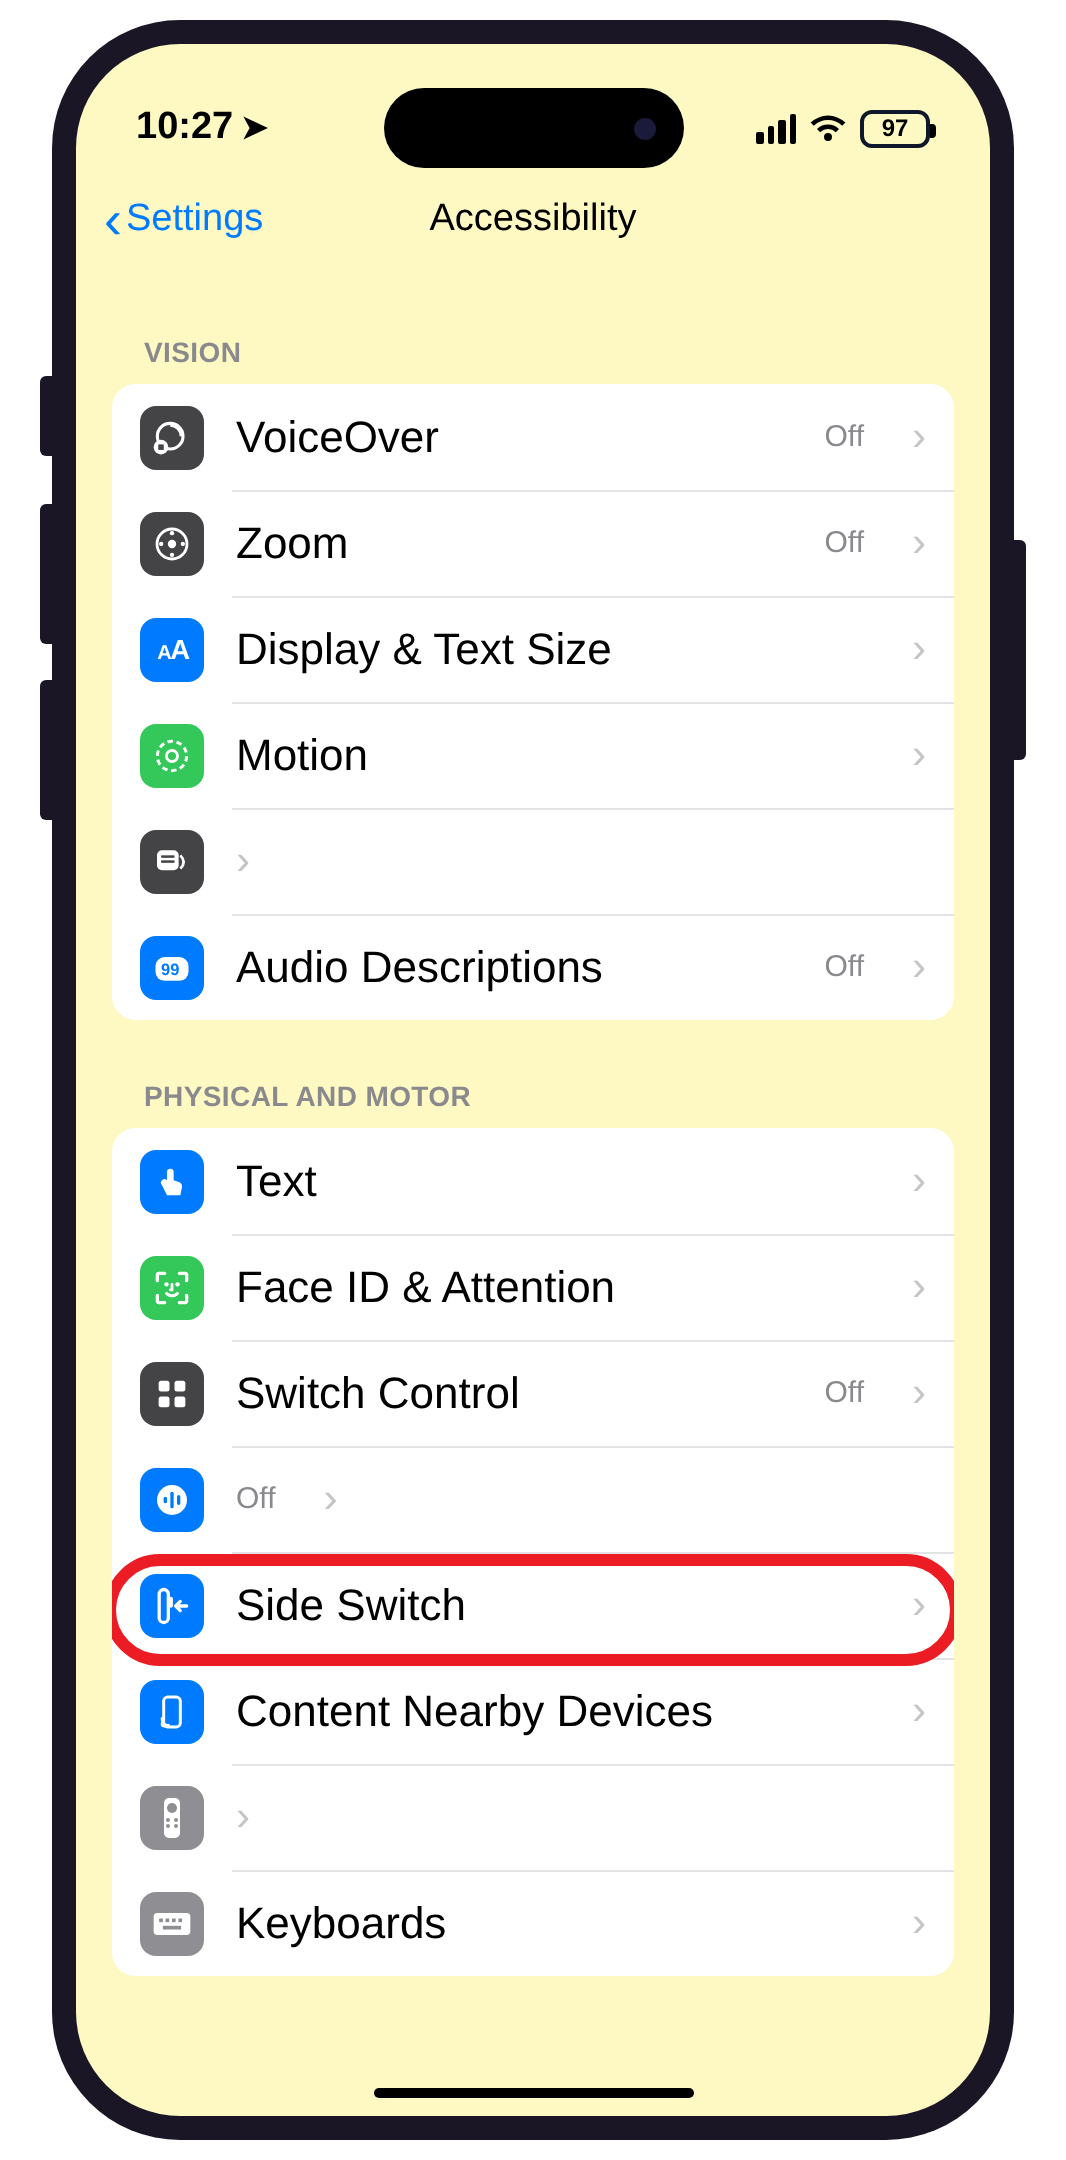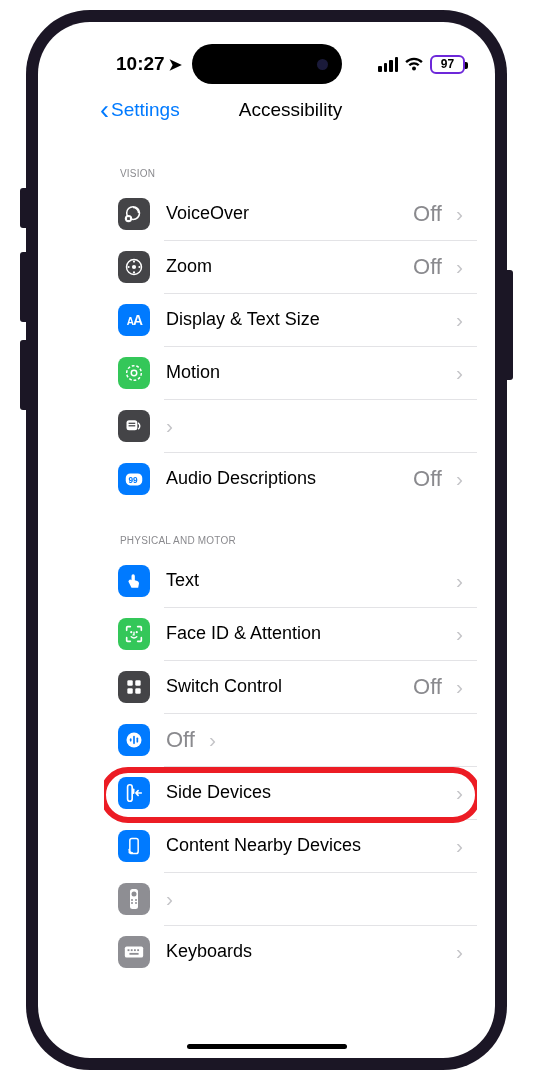--- a/index.html
+++ b/index.html
@@ -18,25 +18,24 @@
     top: 10px;
     width: 481px;
     height: 1060px;
     background: #1b1625;
     border-radius: 64px;
     padding: 12px;
   }
   .phone-inner {
     width: 100%;
     height: 100%;
-    background: #ffffff;
+    background: #fef9c3;
     border-radius: 52px;
     overflow: hidden;
     position: relative;
-    padding-left: 48px;
   }
   
   .side-btn-left1 { position:absolute; left:20px; top:188px; width:6px; height:40px; background:#1b1625; border-radius:3px 0 0 3px;}
   .side-btn-left2 { position:absolute; left:20px; top:252px; width:6px; height:70px; background:#1b1625; border-radius:3px 0 0 3px;}
   .side-btn-left3 { position:absolute; left:20px; top:340px; width:6px; height:70px; background:#1b1625; border-radius:3px 0 0 3px;}
   .side-btn-right { position:absolute; right:20px; top:270px; width:6px; height:110px; background:#1b1625; border-radius:0 3px 3px 0;}
   
   .island {
     position: absolute;
     top: 22px;
@@ -71,21 +70,21 @@
   .loc-arrow{font-size:16px;display:inline-block;}
   .signal { display:flex; align-items:flex-end; gap:2px;}
   .signal span{width:3.5px;background:#000;border-radius:1px;}
   .signal span:nth-child(1){height:6px;}
   .signal span:nth-child(2){height:9px;}
   .signal span:nth-child(3){height:12px;}
   .signal span:nth-child(4){height:15px;}
   .wifi{font-size:18px;}
   .battery {
     display:flex;align-items:center;
-    border:2px solid #6d28d9;border-radius:6px;
+    border:2px solid #0f172a;border-radius:6px;
     width:35px;height:19px;position:relative;
     justify-content:center;font-size:12px;font-weight:800;
   }
   .battery::after{content:"";position:absolute;right:-5px;top:5px;width:3px;height:7px;background:#000;border-radius:0 2px 2px 0;}
   
   .nav {
     height: 50px;
     display: grid;
     grid-template-columns: 1fr auto 1fr;
     align-items: center;
@@ -105,25 +104,25 @@
     font-weight: 400;
     text-align: center;
   }
   
   .content {
     padding: 0 18px 10px;
     height: calc(100% - 116px);
     overflow: hidden;
   }
   .section-header {
-    font-size: 10px;
+    font-size: 14px;
     color: #8a8a8e;
     letter-spacing: 0.2px;
     padding: 30px 16px 8px;
-    font-weight:400;
+    font-weight:700;
   }
   .group {
     background: #fff;
     border-radius: 12px;
     overflow: hidden;
   }
   .row {
     display: flex;
     align-items: center;
     min-height: 53px;
@@ -145,27 +144,27 @@
     border-radius: 8px;
     flex-shrink: 0;
     display: flex;
     align-items: center;
     justify-content: center;
     margin-right: 16px;
     color:#fff;
   }
   .label {
     flex: 1;
-    font-size: 18px;
+    font-size: 22px;
     color: #000;
   }
   .status {
-    font-size: 22px;
+    font-size: 15px;
     color: #8a8a8e;
-    margin-right: 14px;
+    margin-right: 24px;
   }
   .chevron {
     color: #c5c5c8;
     font-size: 21px;
     font-weight:400;
   }
   
   .bg-darkgray{background:#444447;}
   .bg-blue{background:#007aff;}
   .bg-green{background:#34c759;}
@@ -366,21 +365,21 @@
         </div>
 
         <div class="row" id="side-button-row">
           <div class="icon bg-blue">
             <svg width="22" height="22" viewBox="0 0 24 24">
                 <rect x="5" y="3" width="5" height="18" rx="2.5" fill="none" stroke="#fff" stroke-width="1.8"></rect>
                 <rect x="10.5" y="7" width="2" height="6" fill="#fff" rx="1"></rect>
                 <path d="M20 12h-6m0 0 2.5-2.5M14 12l2.5 2.5" fill="none" stroke="#fff" stroke-width="1.8" stroke-linecap="round"></path>
               </svg>
           </div>
-          <div class="label">Side Devices</div>
+          <div class="label">Side Switch</div>
           <div class="chevron">›</div>
         </div>
 
         <div class="row">
           <div class="icon bg-blue">
             <svg width="20" height="20" viewBox="0 0 24 24">
                 <rect x="7" y="3" width="10" height="18" rx="2.5" fill="none" stroke="#fff" stroke-width="1.8"></rect>
                 <path d="M5 17q0 4 4 4 M5 20q0 1.5 1.5 1.5" transform="translate(1 -1)" fill="none" stroke="#fff" stroke-width="1.6" stroke-linecap="round"></path>
               </svg>
           </div>

